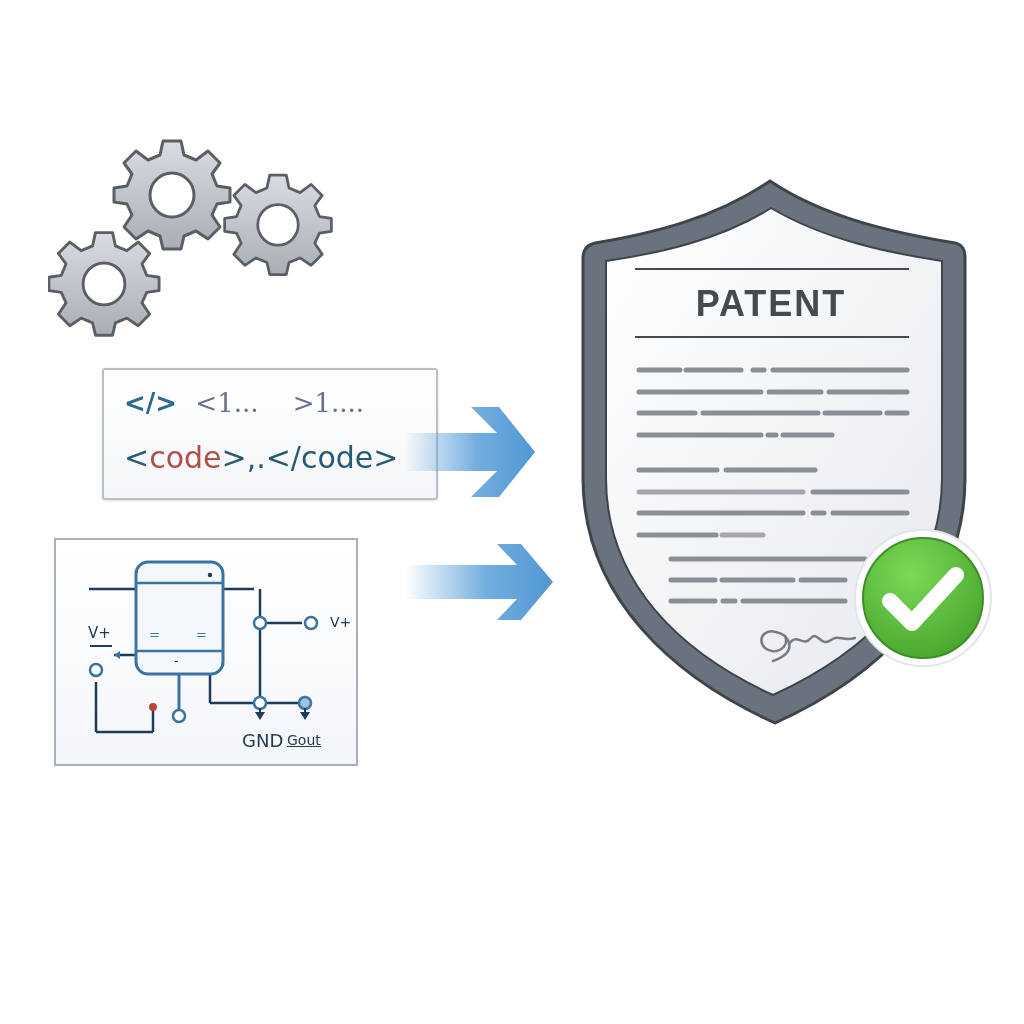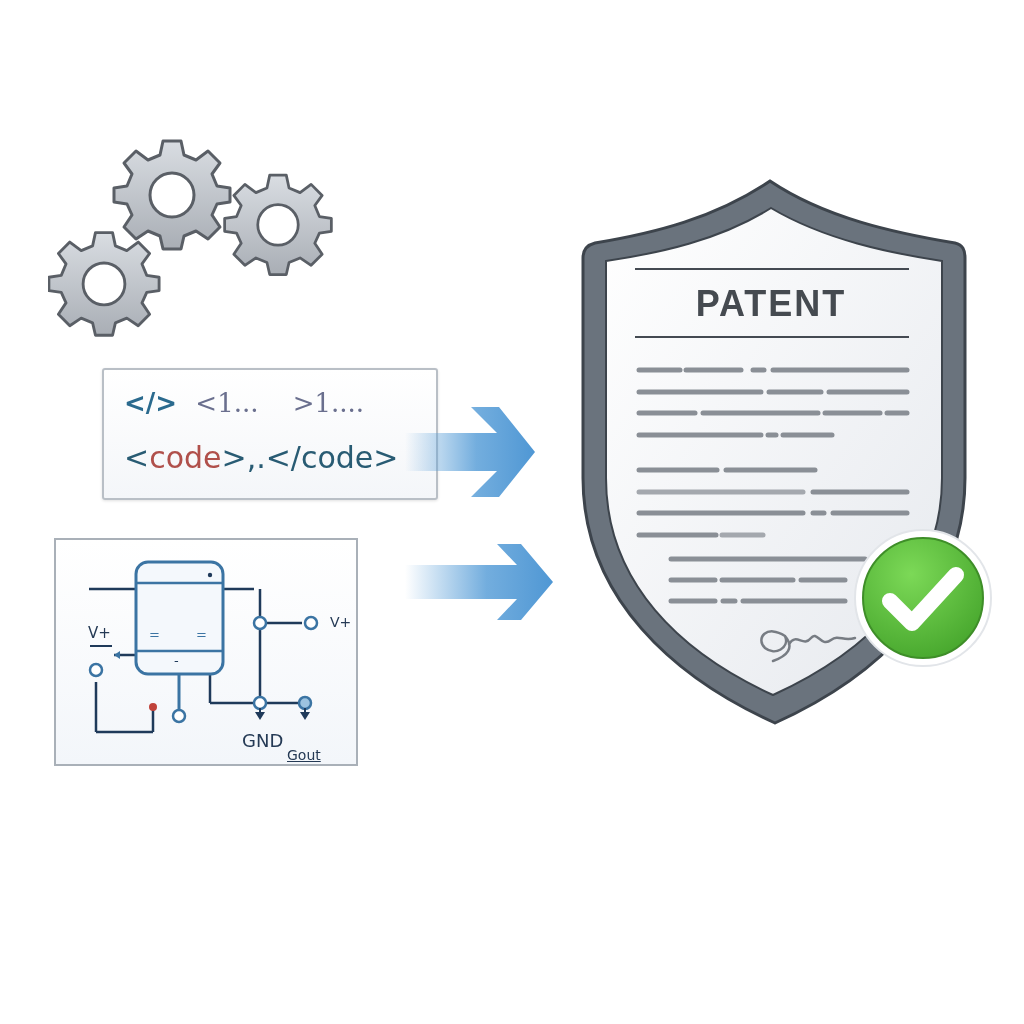--- a/index.html
+++ b/index.html
@@ -93,21 +93,21 @@
       <path d="M244,172 L254,172 L249,180 Z"></path>
         <line x1="249" y1="168" x2="249" y2="174" stroke="#1f3a5a" stroke-width="2"></line>
     </g>
   </svg>
   <span class="lbl" style="left:32px;top:84px;font-size:15px;">V+</span>
   <span class="lbl" style="left:93px;top:87px;font-size:13px;color:#3b74a3;">=</span>
   <span class="lbl" style="left:140px;top:87px;font-size:13px;color:#3b74a3;">=</span>
   <span class="lbl" style="left:118px;top:113px;font-size:13px;color:#1f3a5a;">-</span>
   <span class="lbl" style="left:274px;top:74px;font-size:14px;">V+</span>
   <span class="lbl" style="left:186px;top:190px;font-size:18px;">GND</span>
-  <span class="lbl" style="left:231px;top:207px;font-size:14px;text-decoration:underline;">Gout</span>
+  <span class="lbl" style="left:231px;top:192px;font-size:14px;text-decoration:underline;">Gout</span>
 </div>
 
 <svg class="abs arrow" style="top:405px;height:95px;" viewBox="0 0 160 95">
   <defs>
       <linearGradient id="ag" x1="0" y1="0" x2="1" y2="0">
         <stop offset="0" stop-color="#5a9fd8" stop-opacity="0"></stop>
         <stop offset="0.55" stop-color="#5a9fd8" stop-opacity="0.85"></stop>
         <stop offset="1" stop-color="#4f97d4"></stop>
       </linearGradient>
     </defs>

